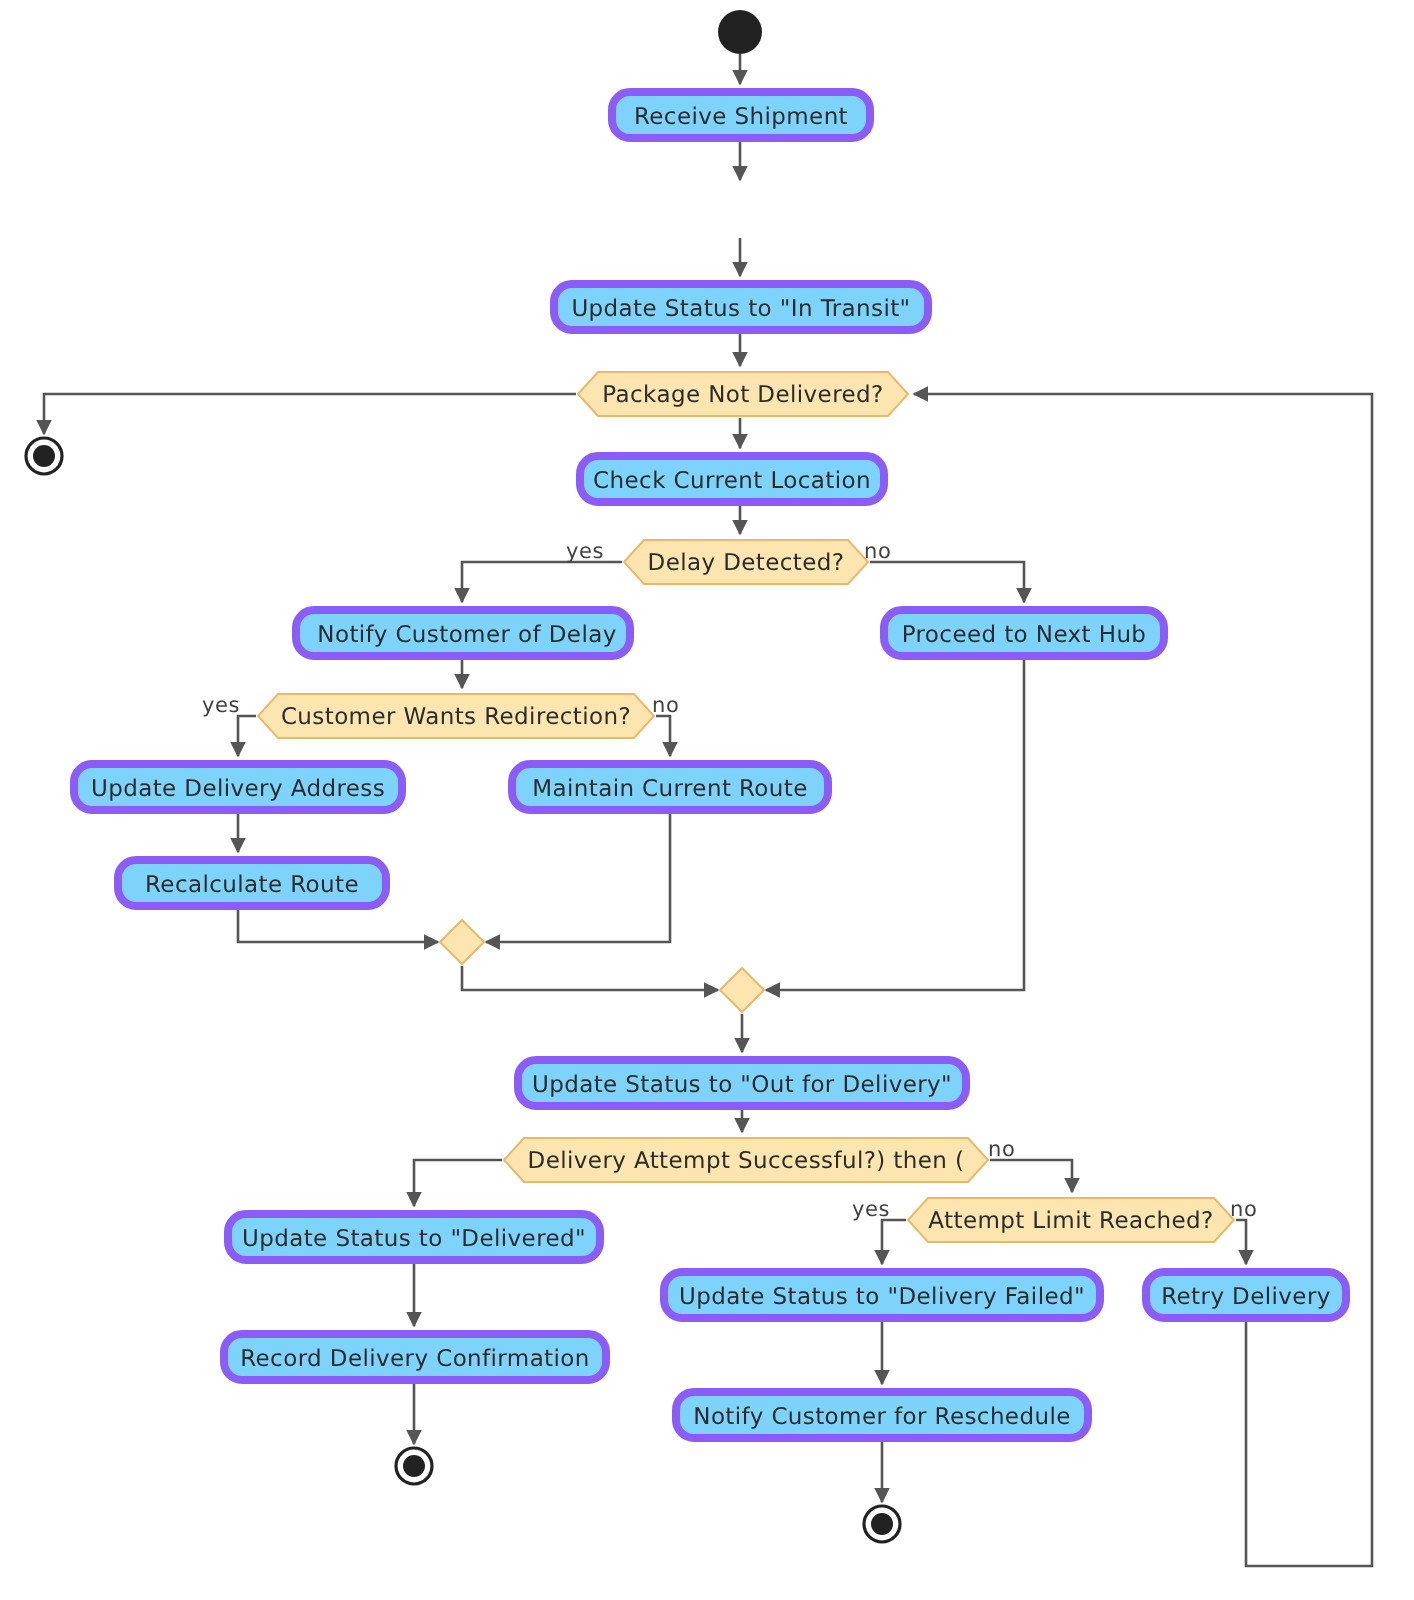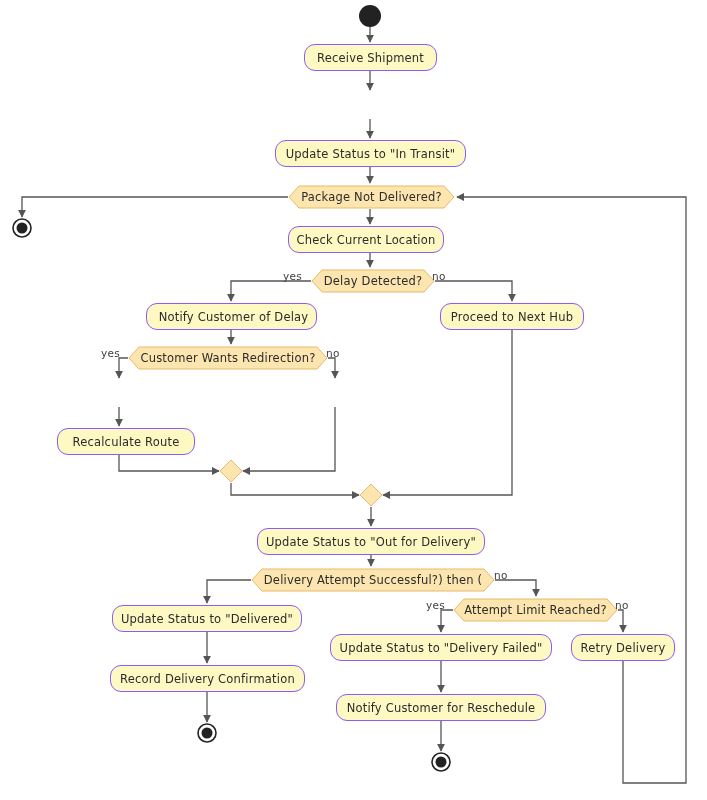--- a/index.html
+++ b/index.html
@@ -29,22 +29,22 @@
     box-sizing: border-box;
     display: flex;
     align-items: center;
     justify-content: center;
     color: #2b2b2b;
     font-size: 11.5px;
     letter-spacing: 0.2px;
     white-space: nowrap;
   }
   .action {
-    background: #fef9c3;
-    border: 1px solid #8b5cf6;
+    background: #7dd3fc;
+    border: 4px solid #8b5cf6;
     border-radius: 11px;
     padding: 0 12px;
   }
   .decision-wrap {
     position: absolute;
   }
   .decision-wrap .hexlabel {
     position: absolute;
     left: 0;
     top: 0;
@@ -172,20 +172,26 @@
   </div>
   <div class="node action" style="left:288px; top:226px; width:156px; height:27px;">
     <span>Check Current Location</span>
   </div>
   <div class="node action" style="left:146px; top:303px; width:171px; height:27px;padding-left:16px;">
     <span>Notify Customer of Delay</span>
   </div>
   <div class="node action" style="left:440px; top:303px; width:144px; height:27px;">
     <span>Proceed to Next Hub</span>
   </div>
+  <div class="node action" style="left:35px; top:380px; width:168px; height:27px;">
+    <span>Update Delivery Address</span>
+  </div>
+  <div class="node action" style="left:254px; top:380px; width:162px; height:27px;">
+    <span>Maintain Current Route</span>
+  </div>
   <div class="node action" style="left:57px; top:428px; width:138px; height:27px;">
     <span>Recalculate Route</span>
   </div>
   <div class="node action" style="left:257px; top:528px; width:228px; height:27px;">
     <span>Update Status to "Out for Delivery"</span>
   </div>
   <div class="node action" style="left:112px; top:605px; width:190px; height:27px;">
     <span>Update Status to "Delivered"</span>
   </div>
   <div class="node action" style="left:330px; top:634px; width:222px; height:27px;">

